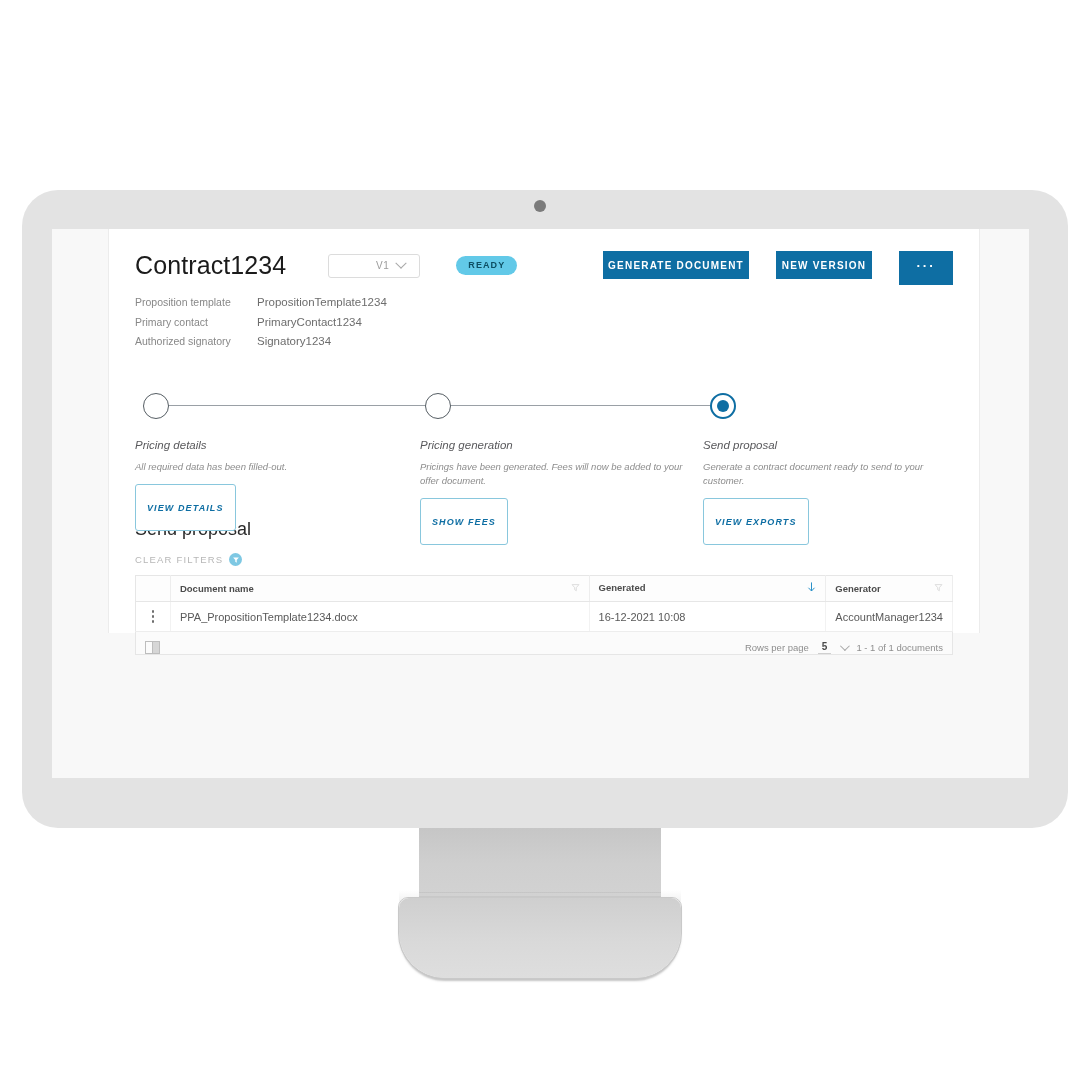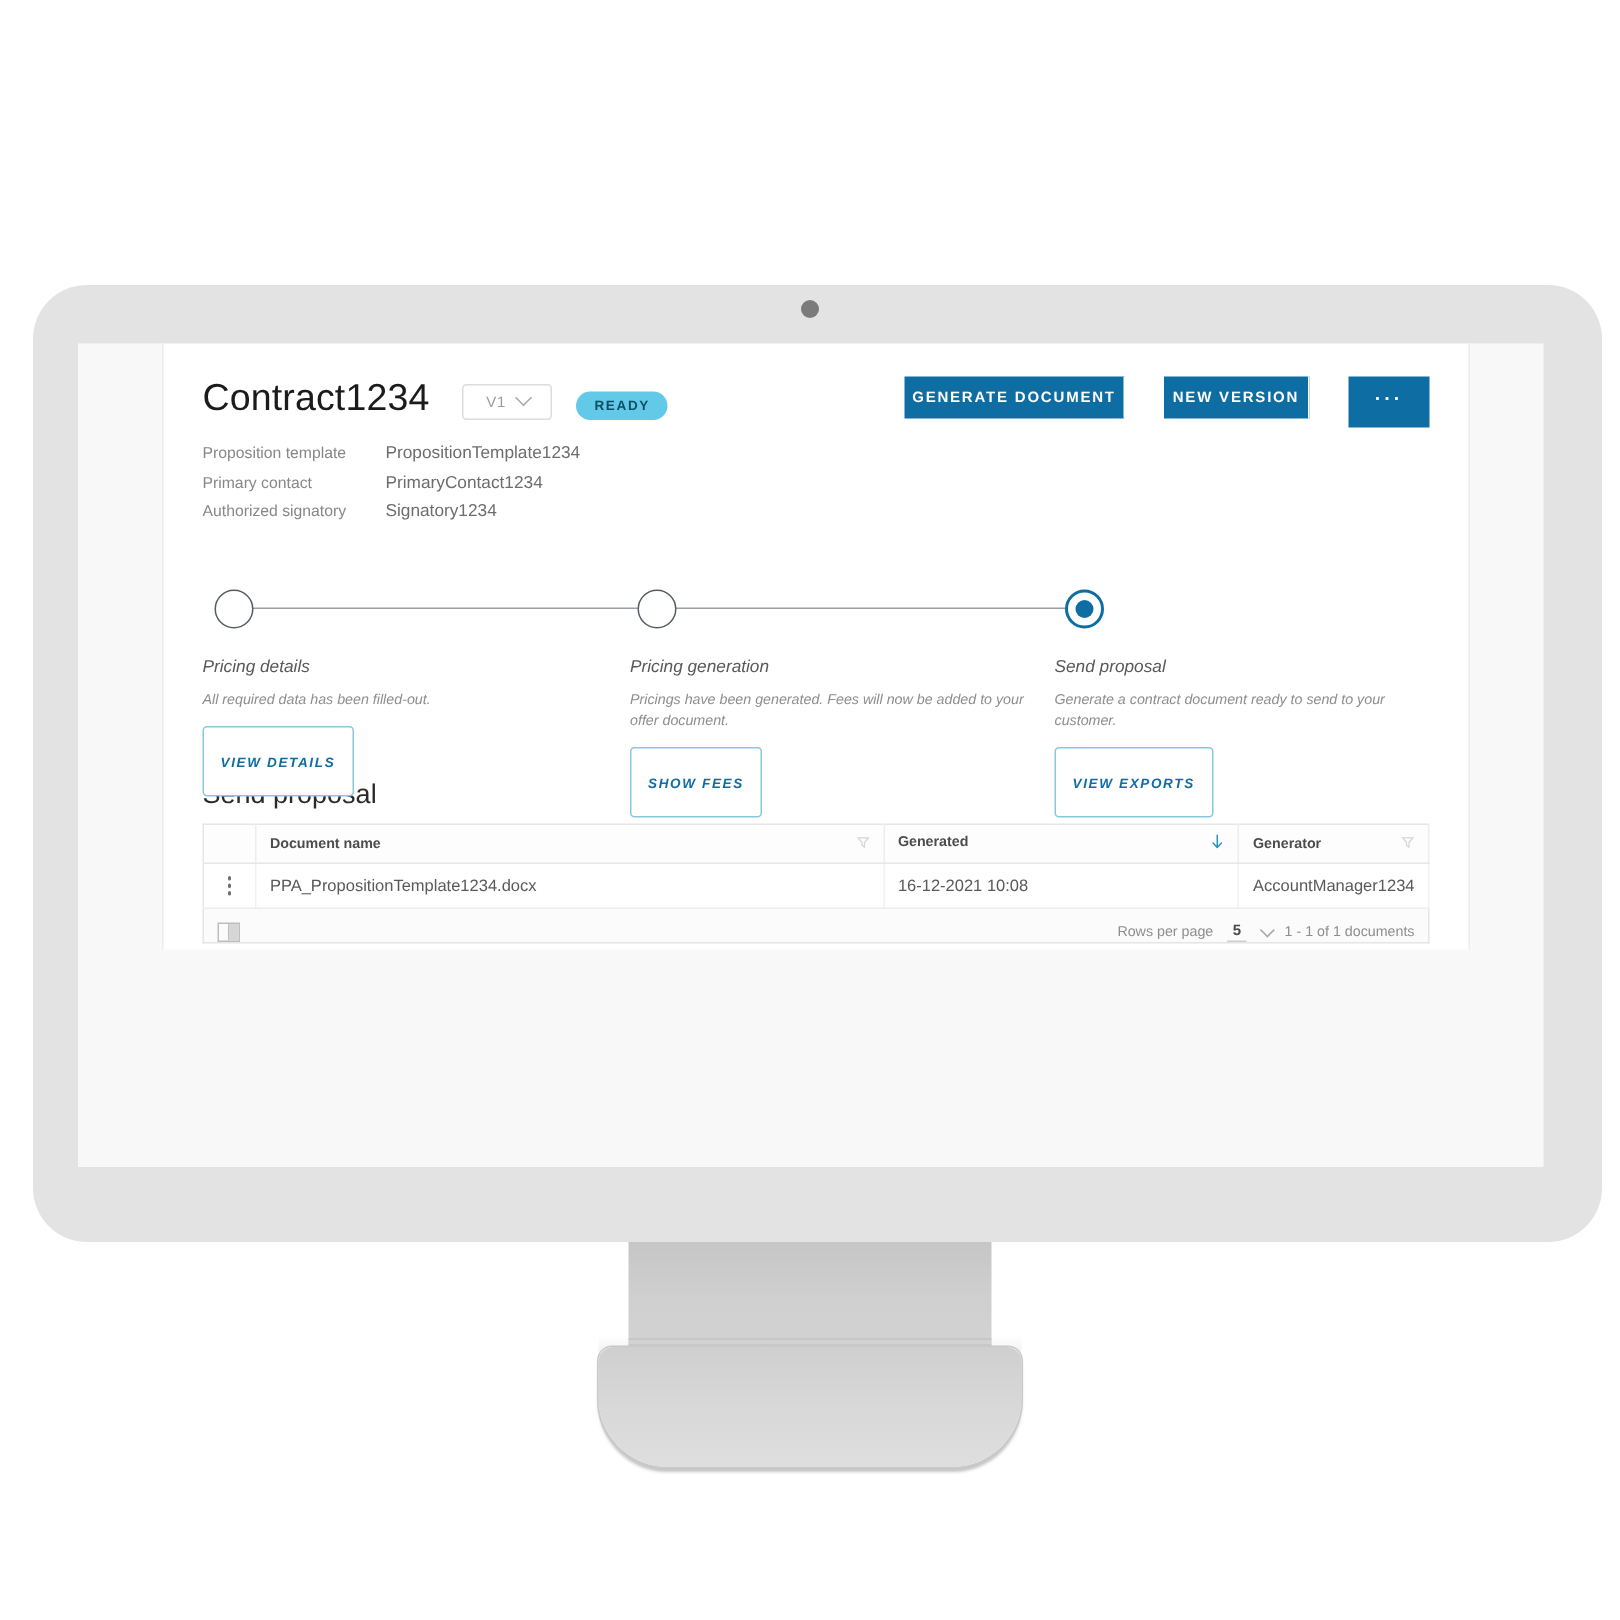--- a/index.html
+++ b/index.html
@@ -30,24 +30,24 @@
       background:linear-gradient(180deg,rgba(196,196,196,0) 0%,#d2d2d2 100%);
       border-radius:0 0 30px 30px;}
 
   
   #page{position:absolute;left:0;top:0;width:977px;height:549px;background:#f8f8f8;}
   #card{position:absolute;left:56px;top:0px;width:870px;height:404px;background:#ffffff;
         border-left:1px solid #ececec;border-right:1px solid #ececec;}
 
   
   .hdr{position:relative;padding:22px 26px 0 26px;}
-  .title-row{display:flex;align-items:flex-end;}
+  .title-row{display:flex;align-items:center;gap:20px;}
   .ctitle{font-size:25px;color:#1b1b1b;font-weight:400;letter-spacing:.1px;}
   .ver-sel{margin-left:22px;width:58px;height:22px;border:1px solid #dcdcdc;border-radius:3px;
-           display:flex;align-items:center;justify-content:center;gap:7px;background:#fff;}
+           display:flex;align-items:center;justify-content:center;gap:7px;background:#fff;padding-left:32px;}
   .ver-txt{font-size:10px;color:#9c9c9c;letter-spacing:.6px;}
   .chev{width:7px;height:7px;border-right:1.2px solid #a8a8a8;border-bottom:1.2px solid #a8a8a8;
         transform:rotate(45deg) translate(-2px,-2px);}
   .ready{margin-left:16px;background:#62c9e8;color:#0d4f63;font-size:9px;font-weight:700;
          letter-spacing:1.1px;border-radius:11px;padding:5px 12px 5px 12px;line-height:1;}
 
   .meta{margin-top:14px;}
   .meta-row{display:flex;margin-bottom:3.5px;}
   .meta-k{width:122px;font-size:10.5px;color:#878787;line-height:16px;}
   .meta-v{font-size:11.5px;color:#6d6d6d;line-height:16px;}
@@ -179,20 +179,28 @@
           <div class="step" style="left:568px;width:258px">
             <div class="step-t">Send proposal</div>
             <div class="step-d">Generate a contract document ready to send to your customer.</div>
             <div class="obtn">VIEW EXPORTS</div>
           </div>
         </div>
 
         <div class="sec">
           <div class="sec-t">Send proposal</div>
 
+          <div class="clearf">
+            <span class="clearf-l">CLEAR FILTERS</span>
+            <span class="fcircle">
+              <svg width="8" height="8" viewBox="0 0 10 10" aria-hidden="true">
+                <path d="M1.4 2 H8.6 L5.9 5.1 V8.3 L4.1 7.2 V5.1 Z" fill="#ffffff"></path>
+              </svg>
+            </span>
+          </div>
 
           <table>
             <thead>
               <tr>
                 <th class="kebabcol"></th>
                 <th style="width:400px">
                   <div class="th-in">
                     <span>Document name</span>
                     <span class="funnel">
                       <svg width="9" height="9" viewBox="0 0 10 10" aria-hidden="true">

